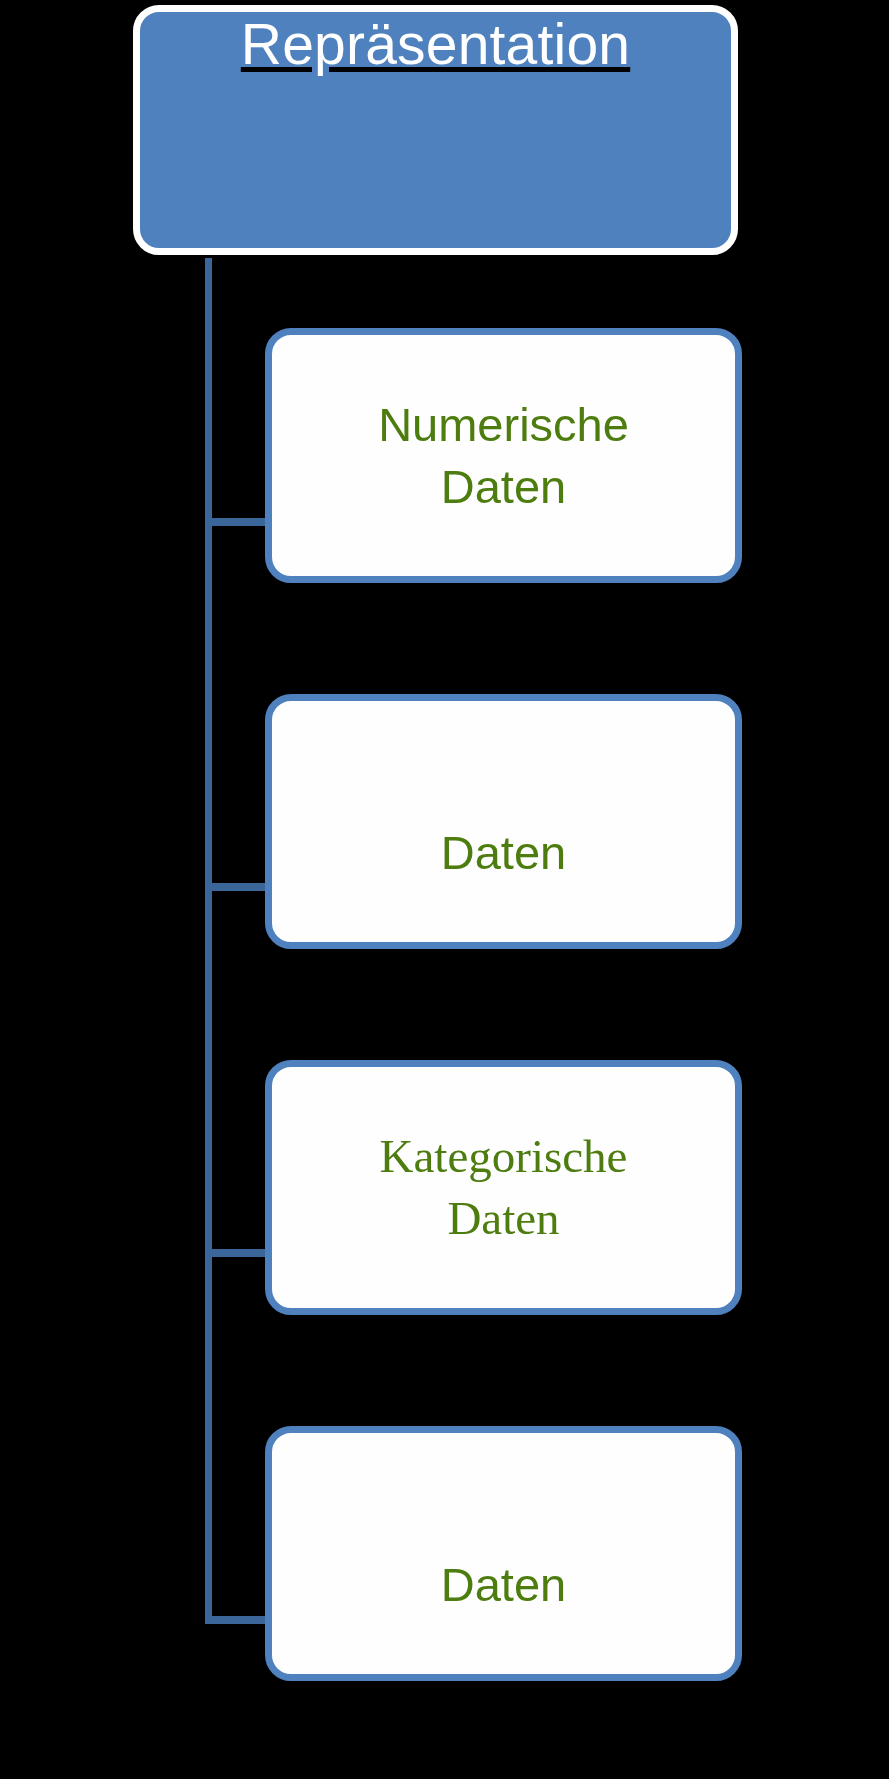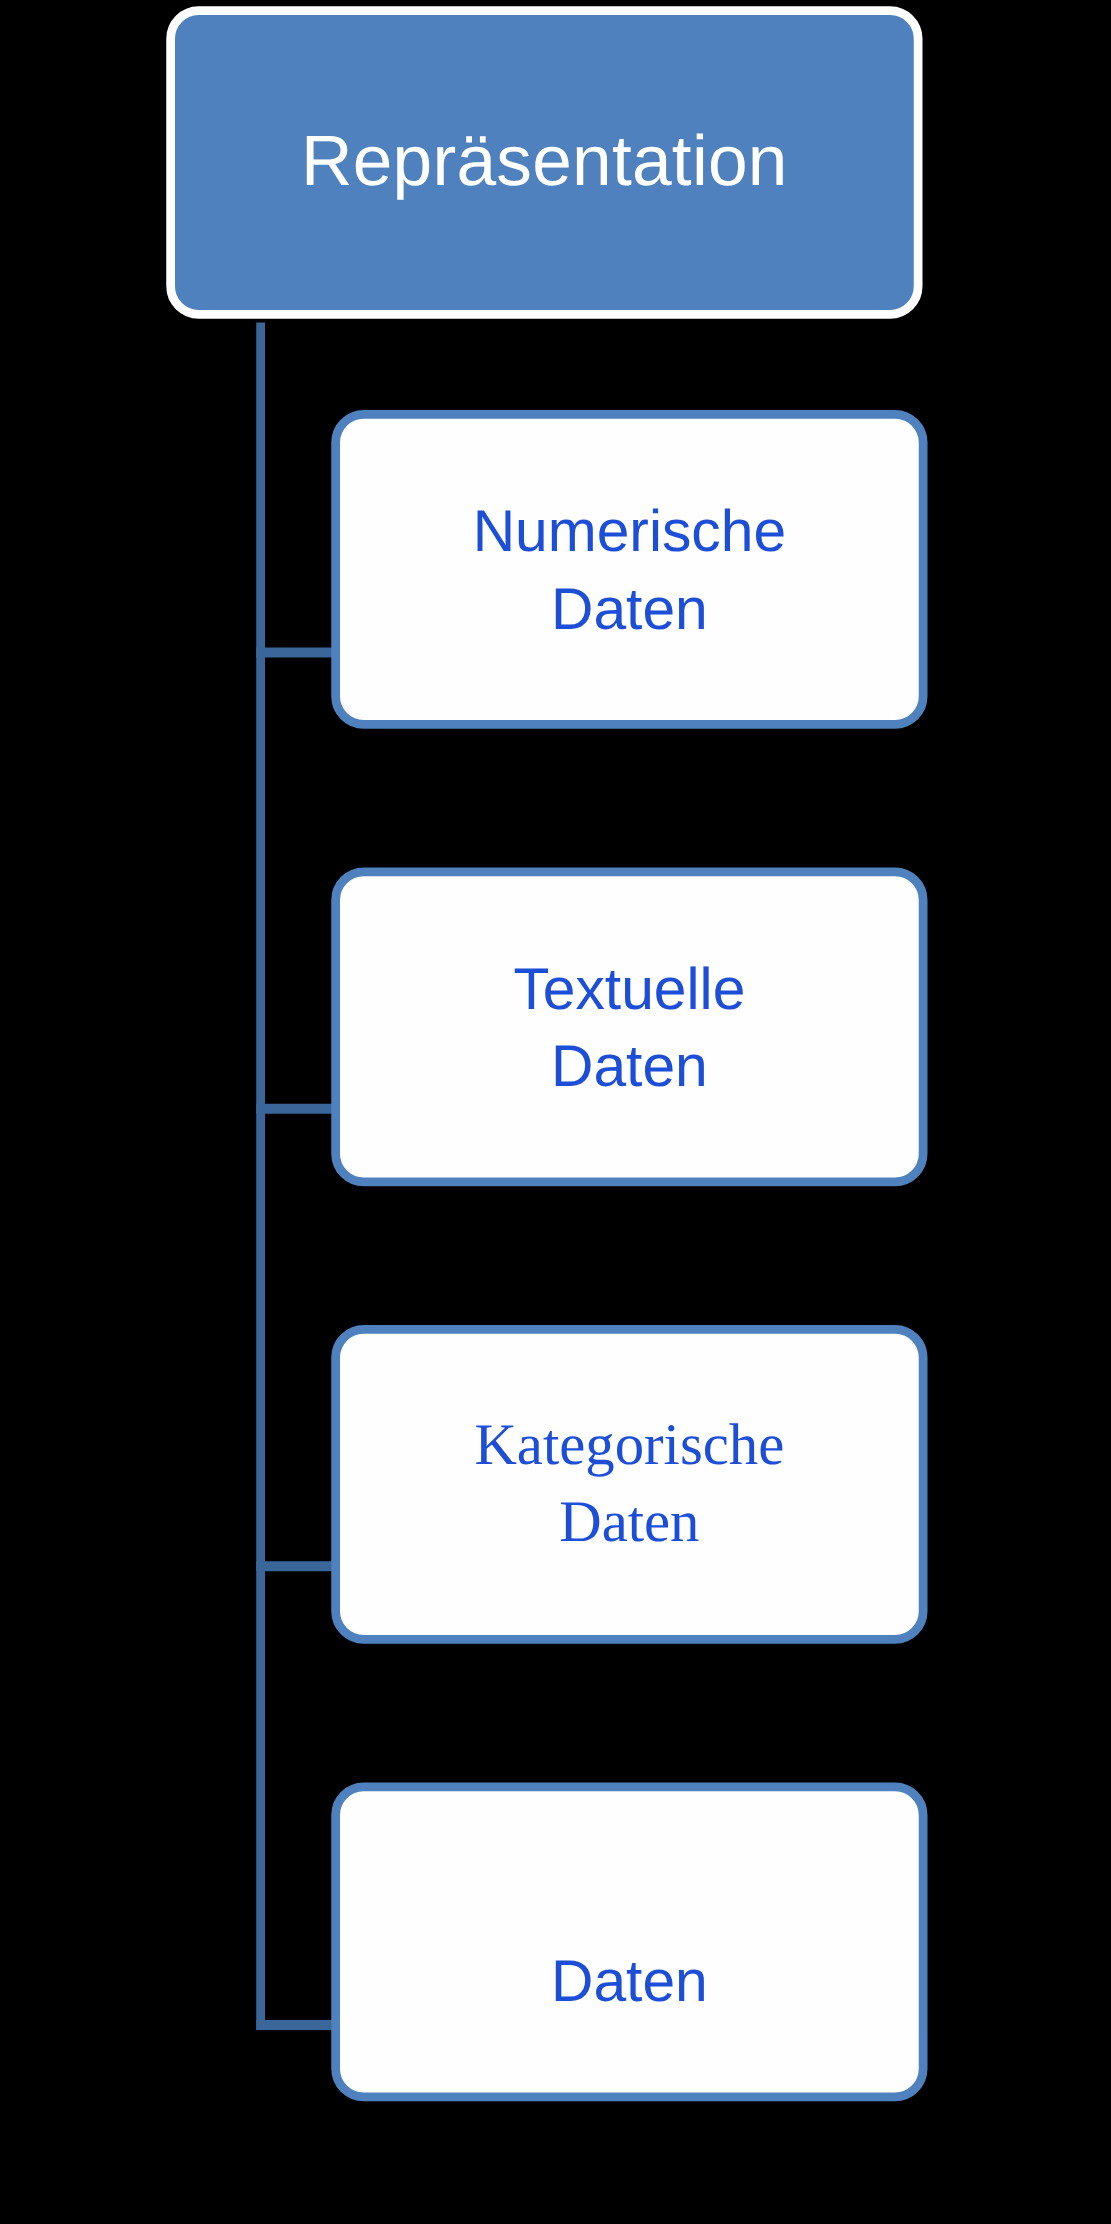--- a/index.html
+++ b/index.html
@@ -26,23 +26,24 @@
     position: absolute;
     left: 133px;
     top: 5px;
     width: 605px;
     height: 250px;
     box-sizing: border-box;
     background: #4E81BD;
     border: 7px solid #FFFFFF;
     border-radius: 26px;
     display: flex;
-    align-items: center;
+    align-items: flex-start;
     justify-content: center;
     text-align: center;
+    text-decoration: underline;
   }
   .root-label {
     color: #FFFFFF;
     font-size: 57px;
     line-height: 1.15;
     font-weight: 400;
     letter-spacing: 0.2px;
     white-space: nowrap;
   }
 
@@ -70,21 +71,21 @@
     box-sizing: border-box;
     background: #FEFEFE;
     border: 7px solid #4E81BD;
     border-radius: 26px;
     display: flex;
     align-items: center;
     justify-content: center;
     text-align: center;
   }
   .child-label {
-    color: #1d4ed8;
+    color: #4d7c0f;
     font-size: 47px;
     line-height: 1.30;
     font-weight: 400;
     padding: 0 14px;
   }
 </style>
 </head>
 <body>
 
 <div id="canvas">
@@ -102,21 +103,21 @@
 
   <div class="child-node" style="top:328px;height:255px;">
     <span class="child-label">
       <span>Numerische</span><br>
       <span>Daten</span>
     </span>
   </div>
 
   <div class="child-node" style="top:694px;height:255px;">
     <span class="child-label">
-      <span>Textuelle</span><br>
+      <br>
       <span>Daten</span>
     </span>
   </div>
 
   <div class="child-node" style="top:1060px;height:255px;font-family:Liberation Serif, serif;">
     <span class="child-label">
       <span>Kategorische</span><br>
       <span>Daten</span>
     </span>
   </div>

